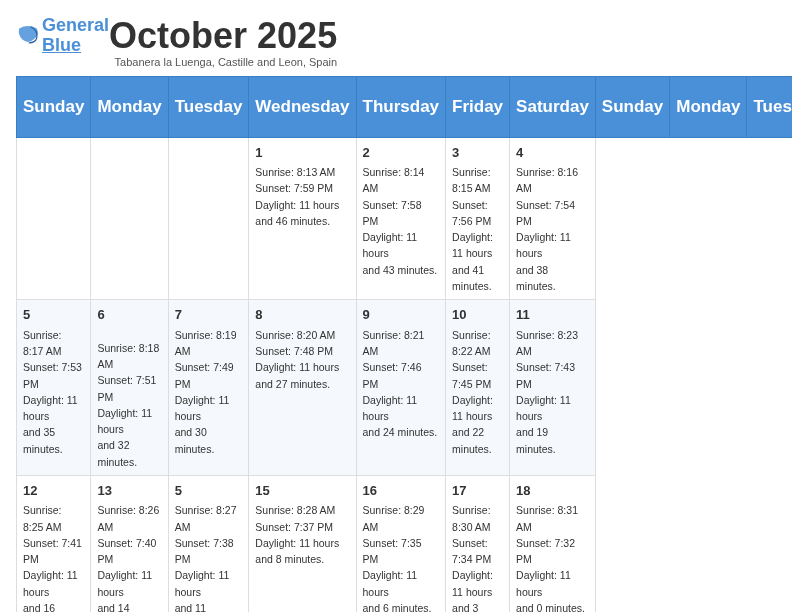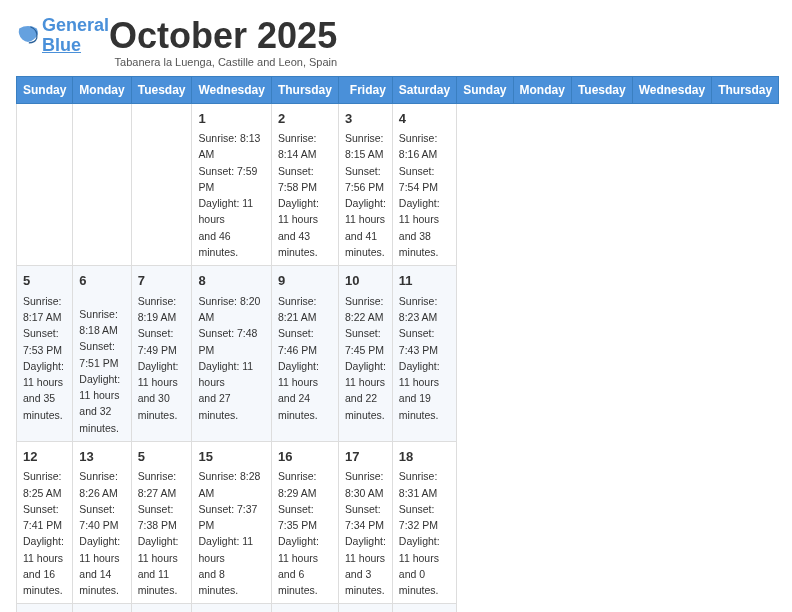--- a/index.html
+++ b/index.html
@@ -47,23 +47,23 @@
       color: #555;
     }
     table {
       width: 100%;
       border-collapse: collapse;
       font-size: 11px;
     }
     thead th {
       background: #4a90d9;
       color: #fff;
-      text-align: right;
-      padding: 6px 6px;
-      font-size: 12px;
+      text-align: left;
+      padding: 20px 6px;
+      font-size: 17px;
       font-weight: bold;
       border: 1px solid #3a7fc1;
     }
     tbody td {
       vertical-align: top;
       padding: 5px 6px;
       border: 1px solid #ddd;
       width: 113px;
       min-height: 80px;
       color: #333;

